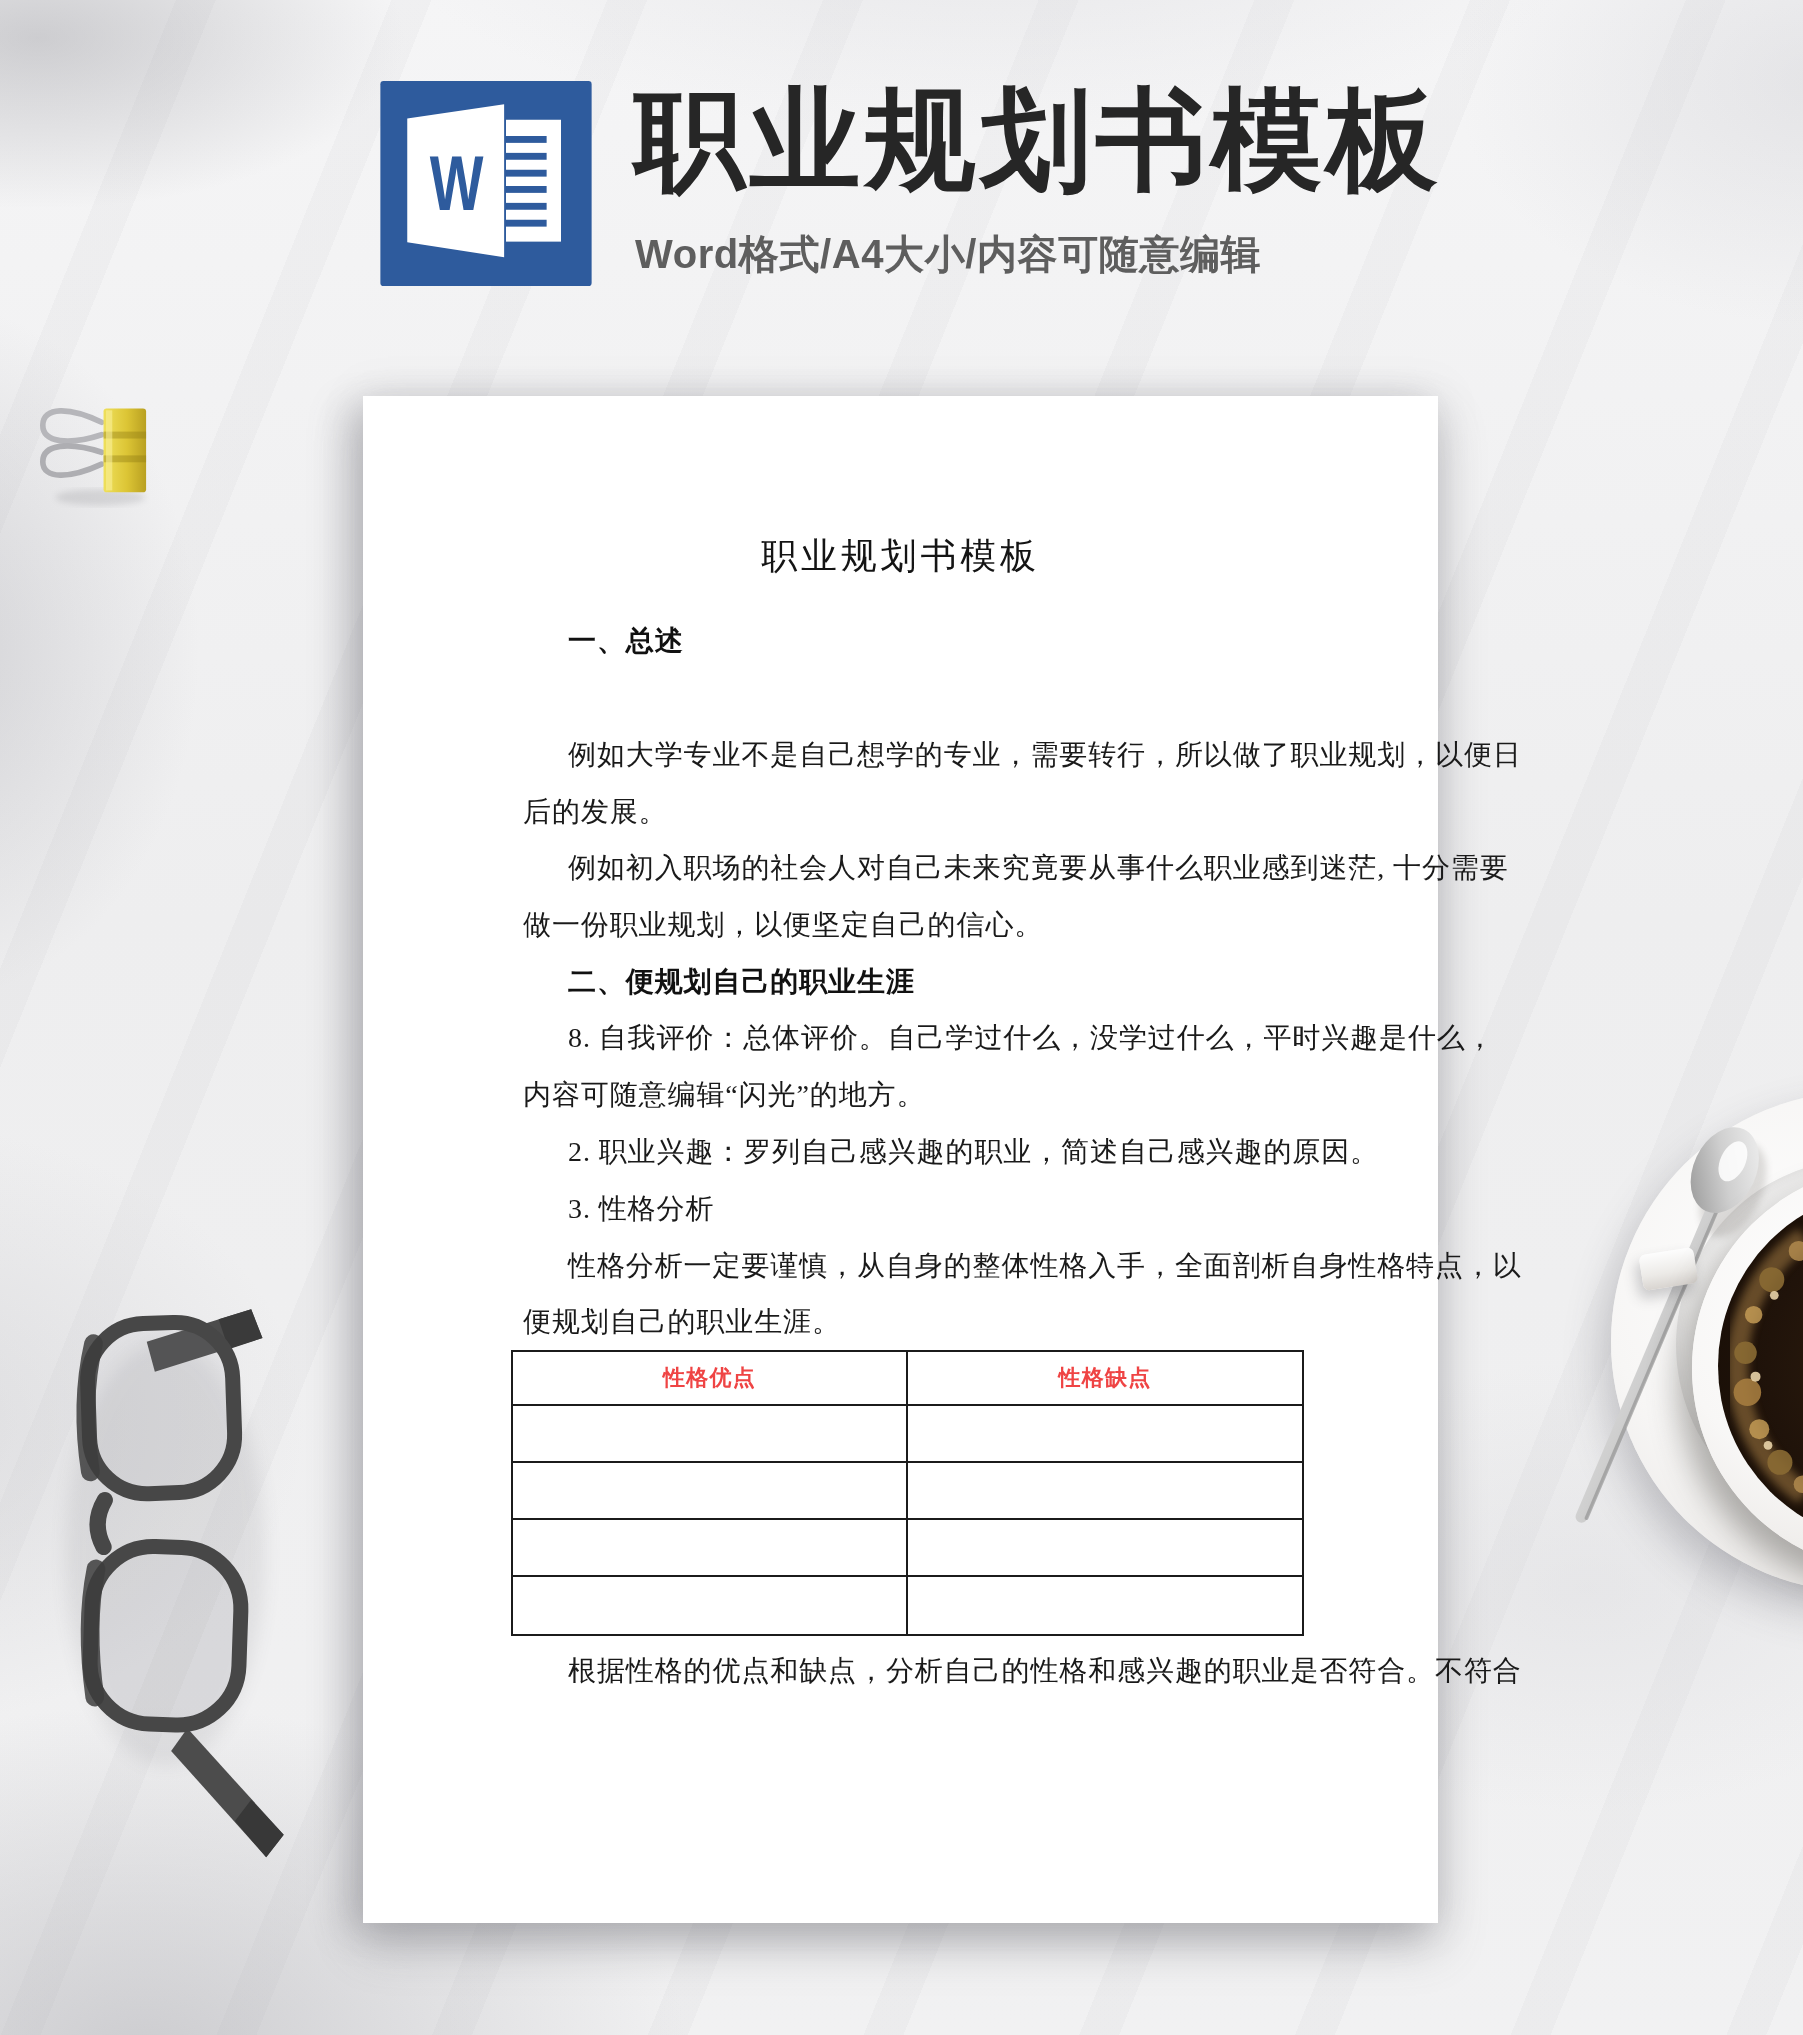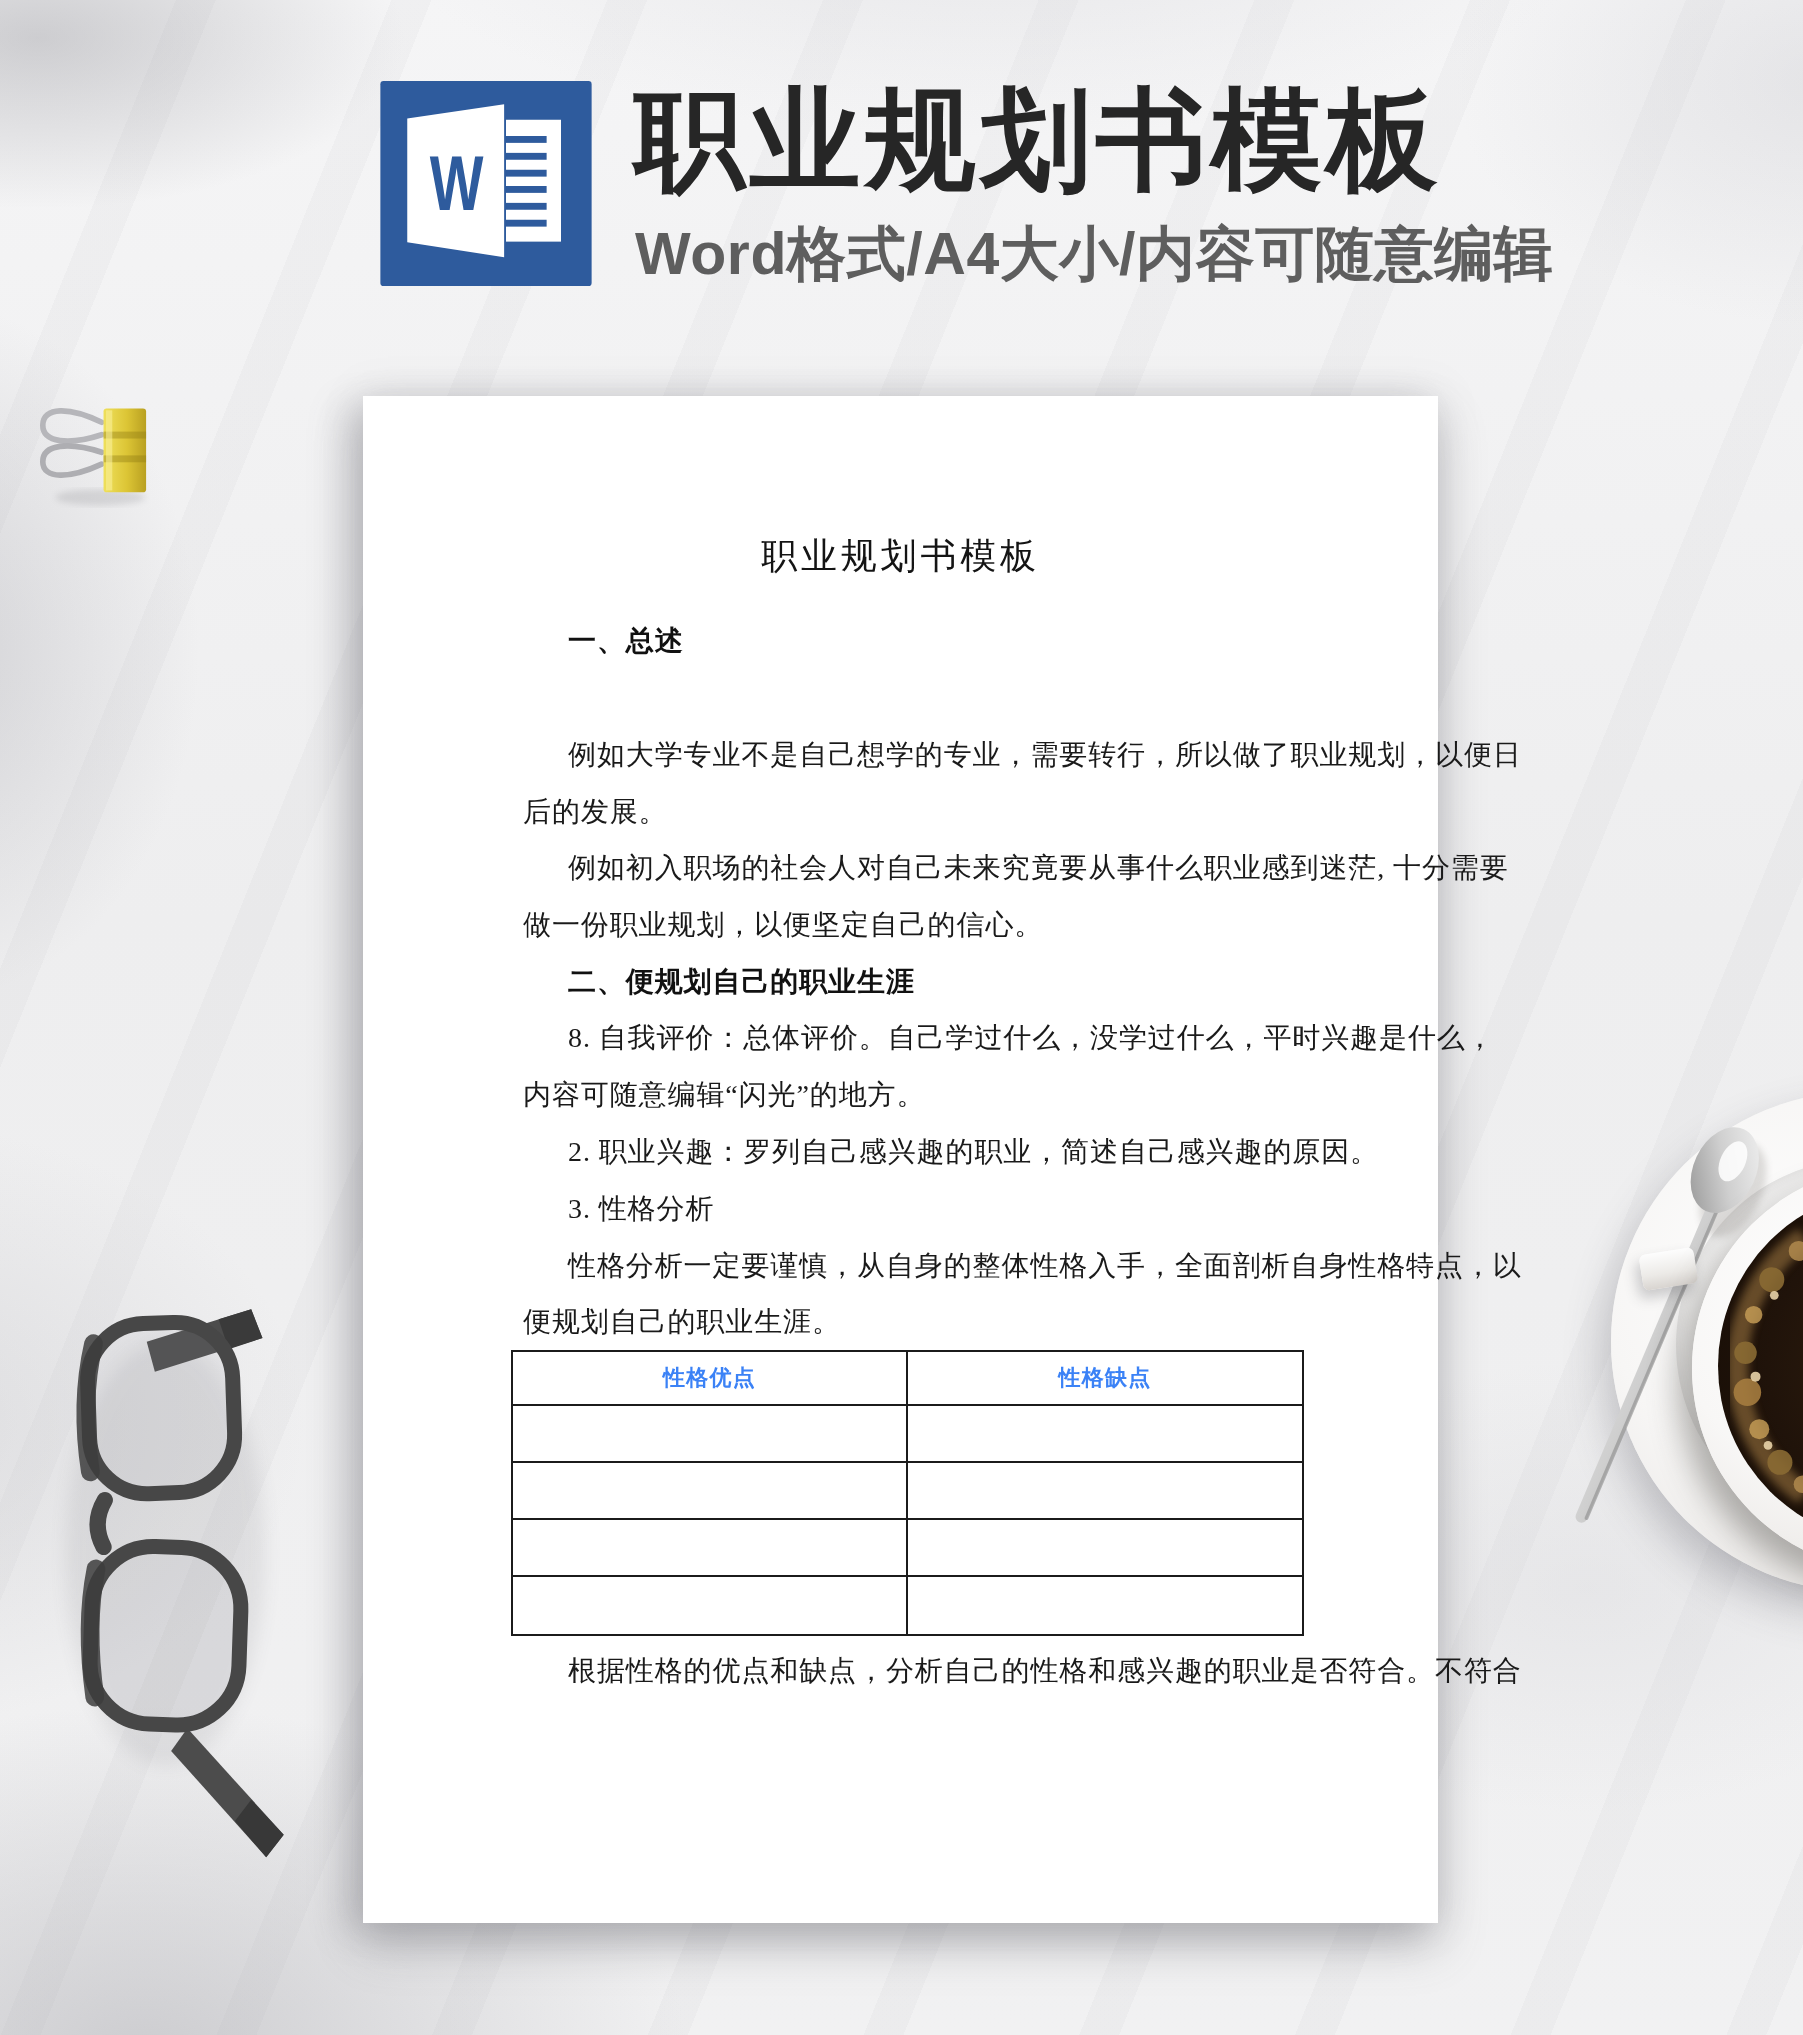--- a/index.html
+++ b/index.html
@@ -17,21 +17,21 @@
       radial-gradient(626px 376px at 88% 78%,   rgba(208,208,212,.30), transparent 60%),
       repeating-linear-gradient(112deg, transparent 0 163px, rgba(140,140,148,.05) 163px 200px),
       linear-gradient(180deg,#f5f5f6 0%,#eeeeef 45%,#f1f1f2 100%);}
   
   .header{position:absolute;left:0;top:0;width:1804px;height:326px;}
   .word-icon{position:absolute;left:380px;top:81px;}
   .header-title{position:absolute;left:634px;top:80px;width:839px;
       font-size:111px;line-height:120px;font-weight:900;color:#262626;
       letter-spacing:4.4px;white-space:nowrap;}
   .header-subtitle{position:absolute;left:635px;top:224px;width:839px;
-      font-size:59px;line-height:60px;font-weight:700;color:#5e5e5e;
+      font-size:40px;line-height:60px;font-weight:700;color:#5e5e5e;
       letter-spacing:0.6px;white-space:nowrap;}
   
   .paper{position:absolute;left:363px;top:396px;width:1075px;height:1527px;
       background:#ffffff;
       box-shadow:0 22.5px 44px rgba(95,95,102,.30), -21px 10px 34px rgba(110,110,118,.20),
                  0 0 38px rgba(120,120,128,.18);
       font-family:"Liberation Serif", serif;color:#181818;}
   .doc-title{position:absolute;left:0;top:138px;width:100%;text-align:center;
       font-size:36px;line-height:44px;letter-spacing:3.8px;color:#141414;}
   .doc-line{position:absolute;left:160px;width:802px;height:56px;line-height:56px;
@@ -43,21 +43,21 @@
   .t11{top:842px}.t12{top:898px}
   .c0{top:1247px}.c1{top:1304px}
   
   .pc-table{position:absolute;left:148px;top:954px;width:793px;height:286px;
       border:2.5px solid #1b1b1b;box-sizing:border-box;display:grid;
       grid-template-columns:395px 1fr;grid-template-rows:54px repeat(4,1fr);background:#fff;}
   .pc-td{border-right:2.5px solid #1b1b1b;border-bottom:2.5px solid #1b1b1b;box-sizing:border-box;}
   .pc-td.lastcol{border-right:none;}
   .pc-td.lastrow{border-bottom:none;}
   .pc-th{font-weight:700;font-size:22px;letter-spacing:1.3px;display:flex;
-      align-items:center;justify-content:center;color:#3b82f6;text-align:right;}
+      align-items:center;justify-content:center;color:#ef4444;text-align:right;}
   
   .saucer{position:absolute;left:1611px;top:1091px;width:501px;height:501px;border-radius:50%;
       background:radial-gradient(circle at 38% 38%, #ffffff 0%, #f7f6f5 45%, #eae8e6 75%, #dbd8d4 100%);
       box-shadow:-6.3px 21px 40px rgba(70,70,78,.28);}
   .saucer-well{position:absolute;left:1676px;top:1159px;width:372px;height:372px;border-radius:50%;
       box-shadow:inset 0 8.8px 27.6px rgba(0,0,0,.10), inset 0 -5px 16.3px rgba(0,0,0,.06);}
   .spoon-svg{position:absolute;left:1534px;top:1096px;}
   .cup-handle{position:absolute;left:1641px;top:1251px;width:55px;height:36px;border-radius:6.3px;
       transform:rotate(-9deg);
       background:linear-gradient(180deg,#fdfdfd 0%,#eceae7 60%,#d8d4d0 100%);

